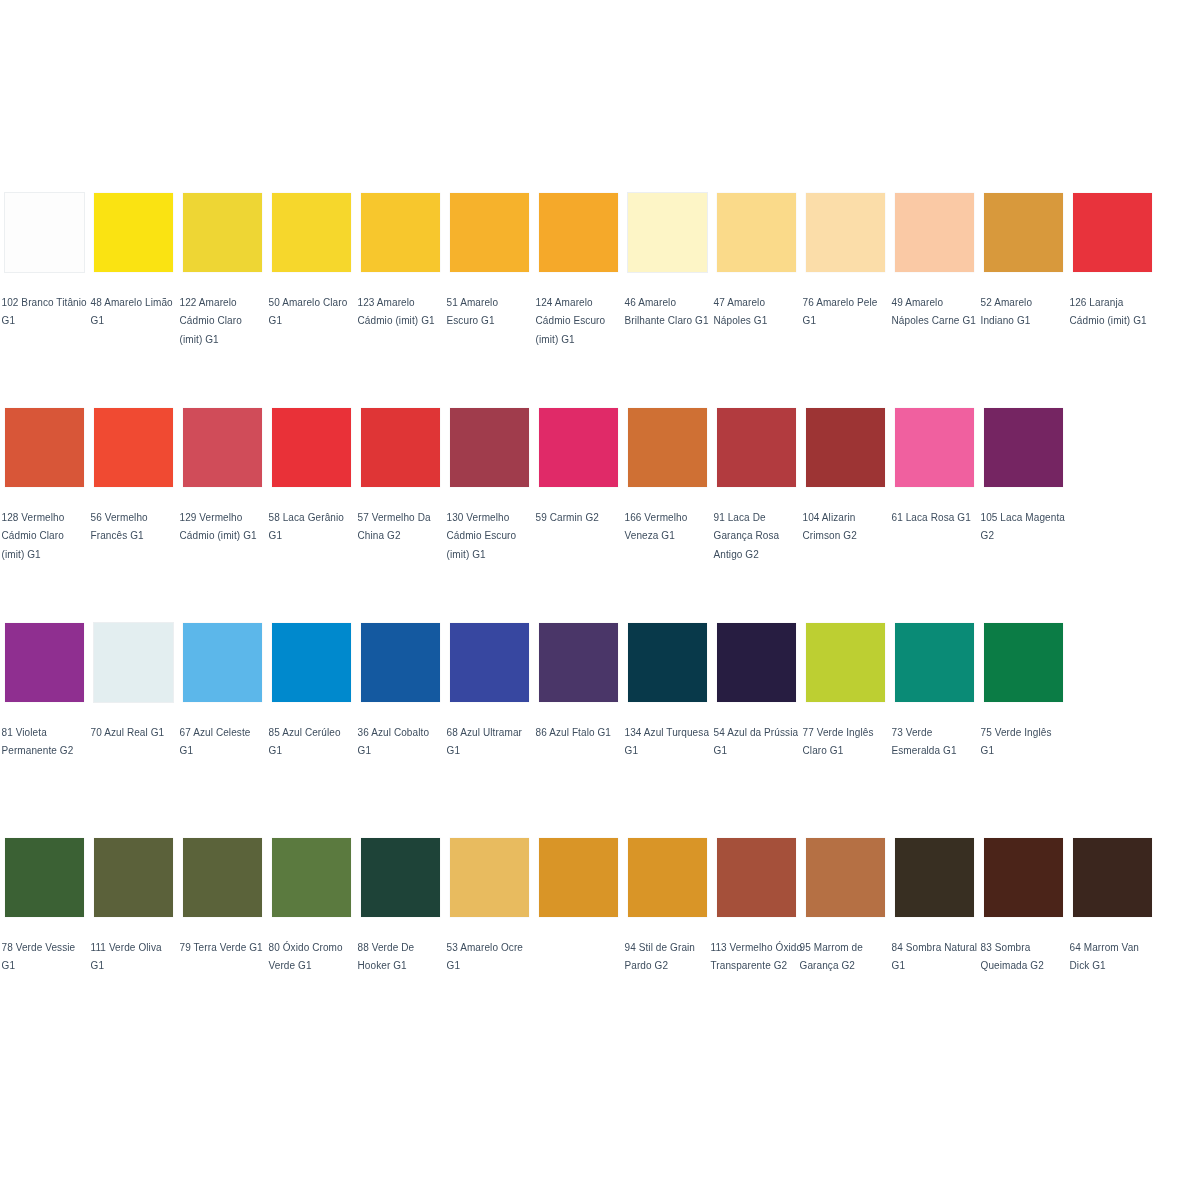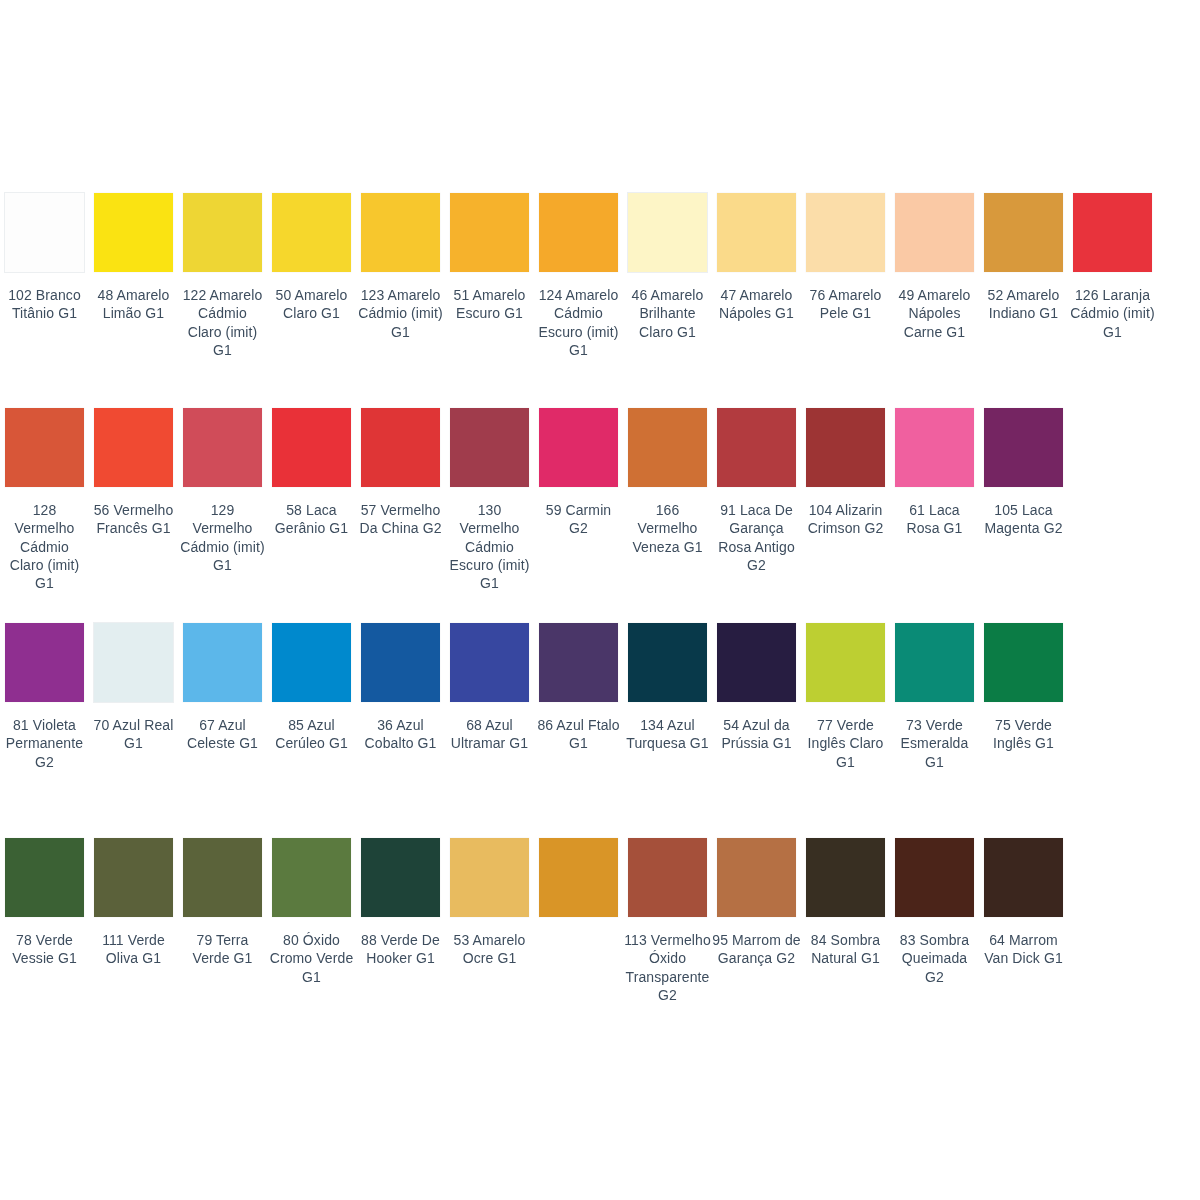--- a/index.html
+++ b/index.html
@@ -46,24 +46,23 @@
   }
   .swatch {
     width: 79px;
     height: 79px;
     box-shadow: 0 0 0 0.5px rgba(0,0,0,0.04);
   }
   .swatch.light-border {
     box-shadow: 0 0 0 1px #eceff1;
   }
   .label {
-    margin-top: 14px;
-    font-size: 14px;
+    margin-top: 22px;
+    font-size: 10px;
     line-height: 18.3px;
-    text-align: center;
     color: #3d4d5e;
     width: 86px;
     letter-spacing: 0.1px;
     word-spacing: 0px;
   }
   .label.wide {
     width: 92px;
   }
 </style>
 </head>
@@ -247,20 +246,24 @@
           <div class="label">88 Verde De Hooker G1</div>
         </div>
         <div class="cell">
           <div class="swatch" style="background-color: rgb(232, 187, 95);"></div>
           <div class="label">53 Amarelo Ocre G1</div>
         </div>
         <div class="cell">
           <div class="swatch" style="background-color: rgb(217, 149, 39);"></div>
         </div>
         <div class="cell">
+          <div class="swatch" style="background-color: rgb(217, 149, 39);"></div>
+          <div class="label">94 Stil de Grain Pardo G2</div>
+        </div>
+        <div class="cell">
           <div class="swatch" style="background-color: rgb(165, 80, 58);"></div>
           <div class="label wide">113 Vermelho Óxido Transparente G2</div>
         </div>
         <div class="cell">
           <div class="swatch" style="background-color: rgb(181, 112, 68);"></div>
           <div class="label wide">95 Marrom de Garança G2</div>
         </div>
         <div class="cell">
           <div class="swatch" style="background-color: rgb(56, 47, 34);"></div>
           <div class="label">84 Sombra Natural G1</div>

